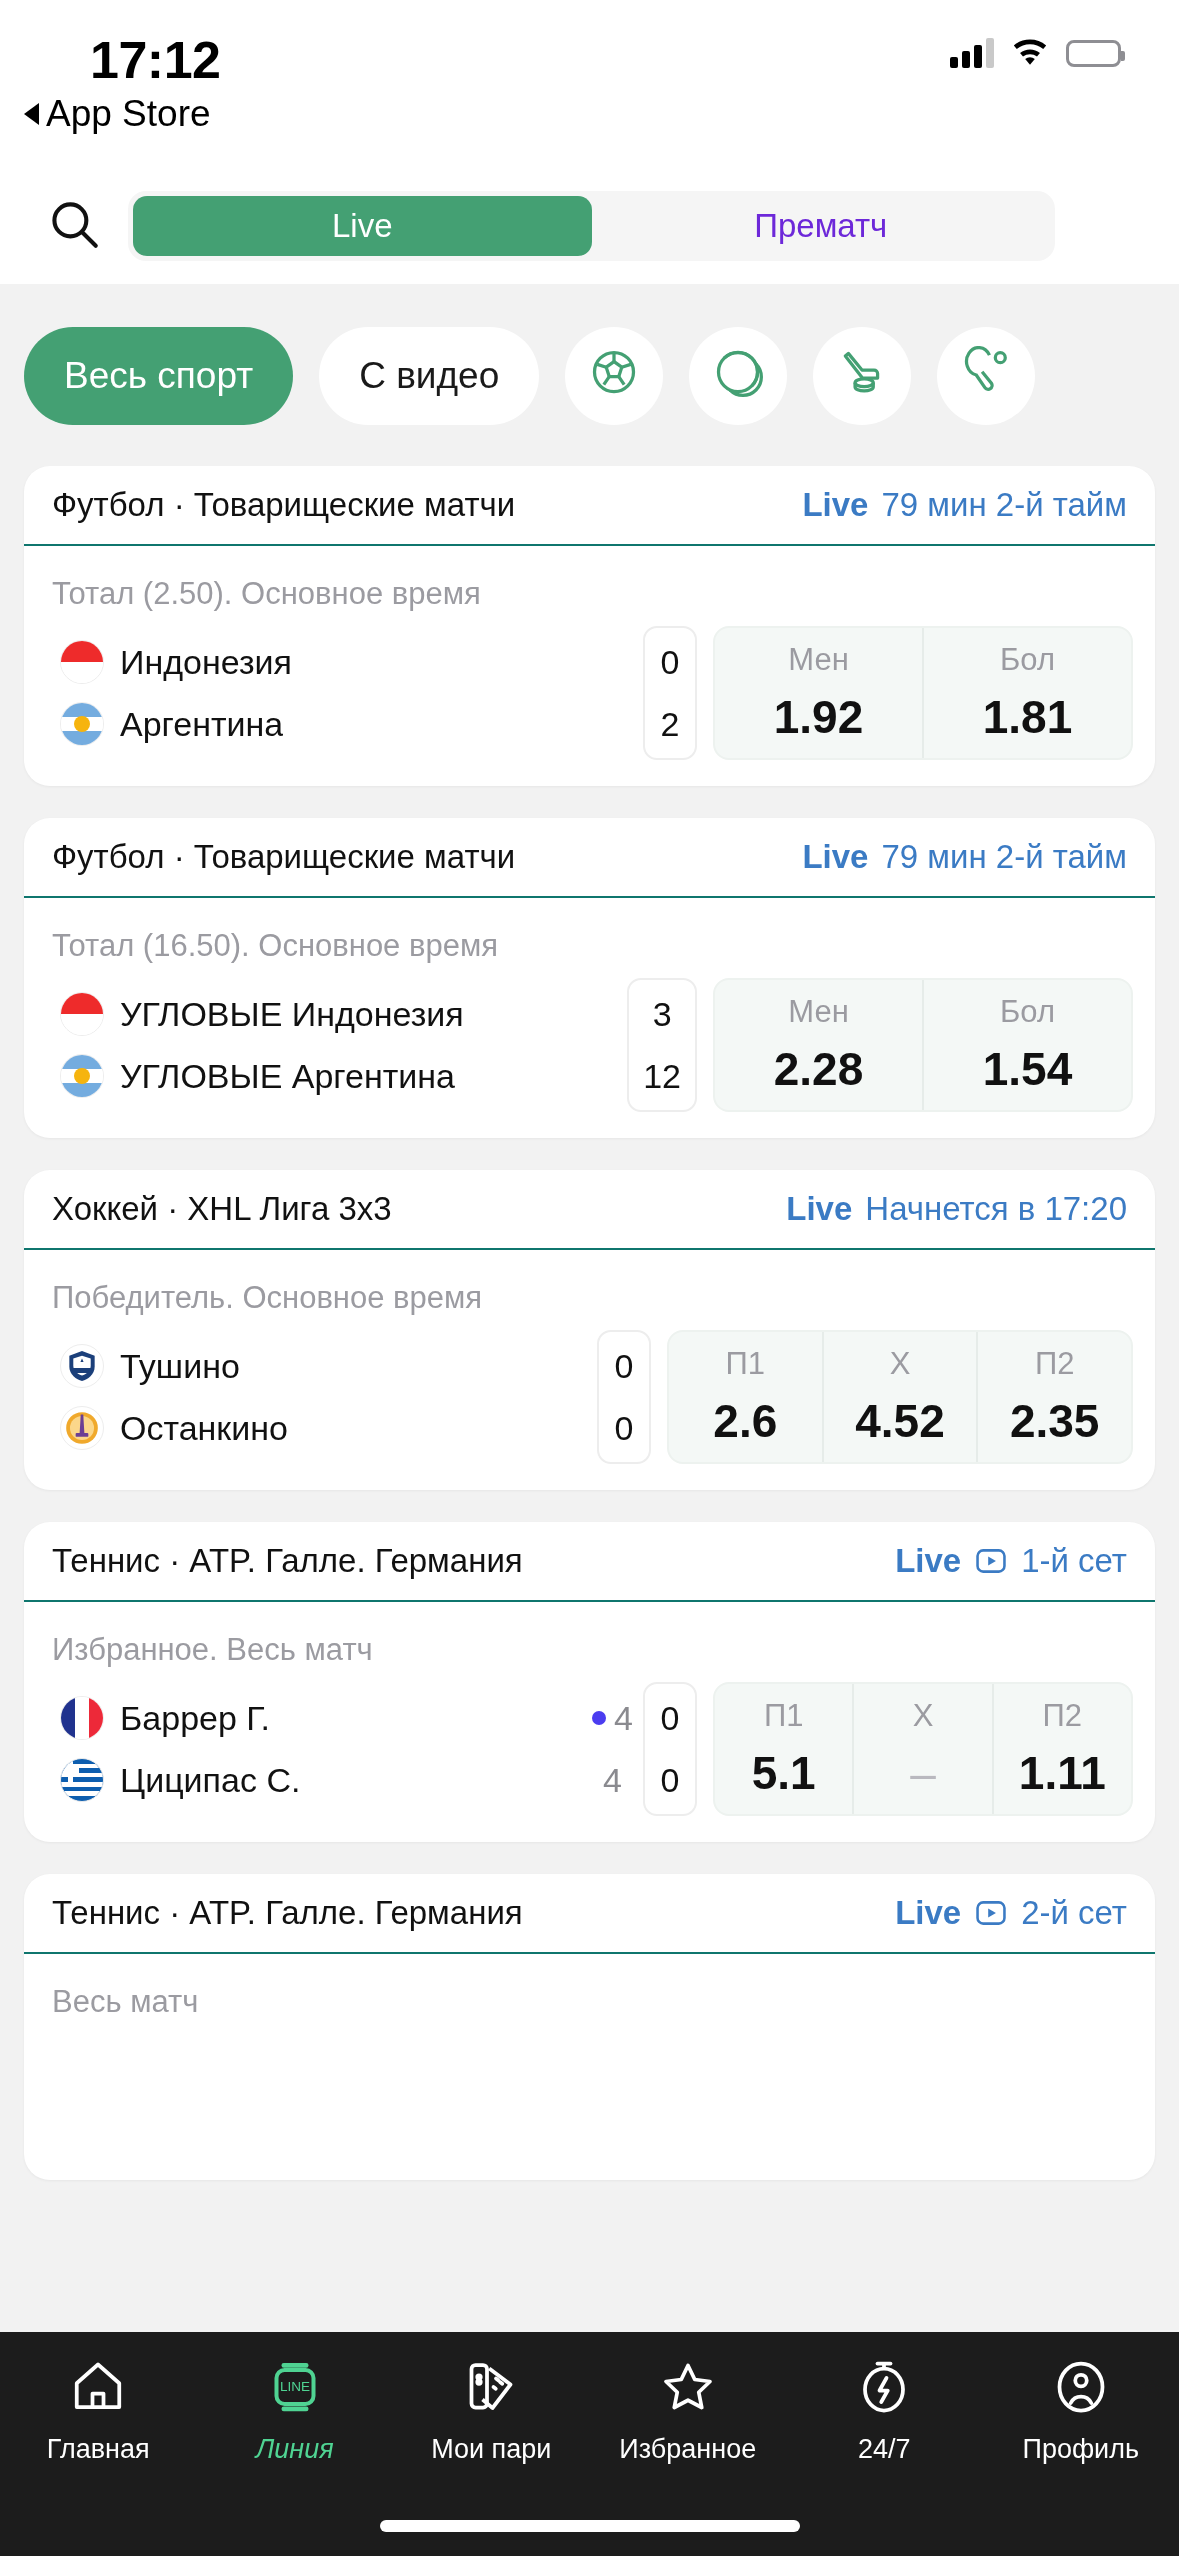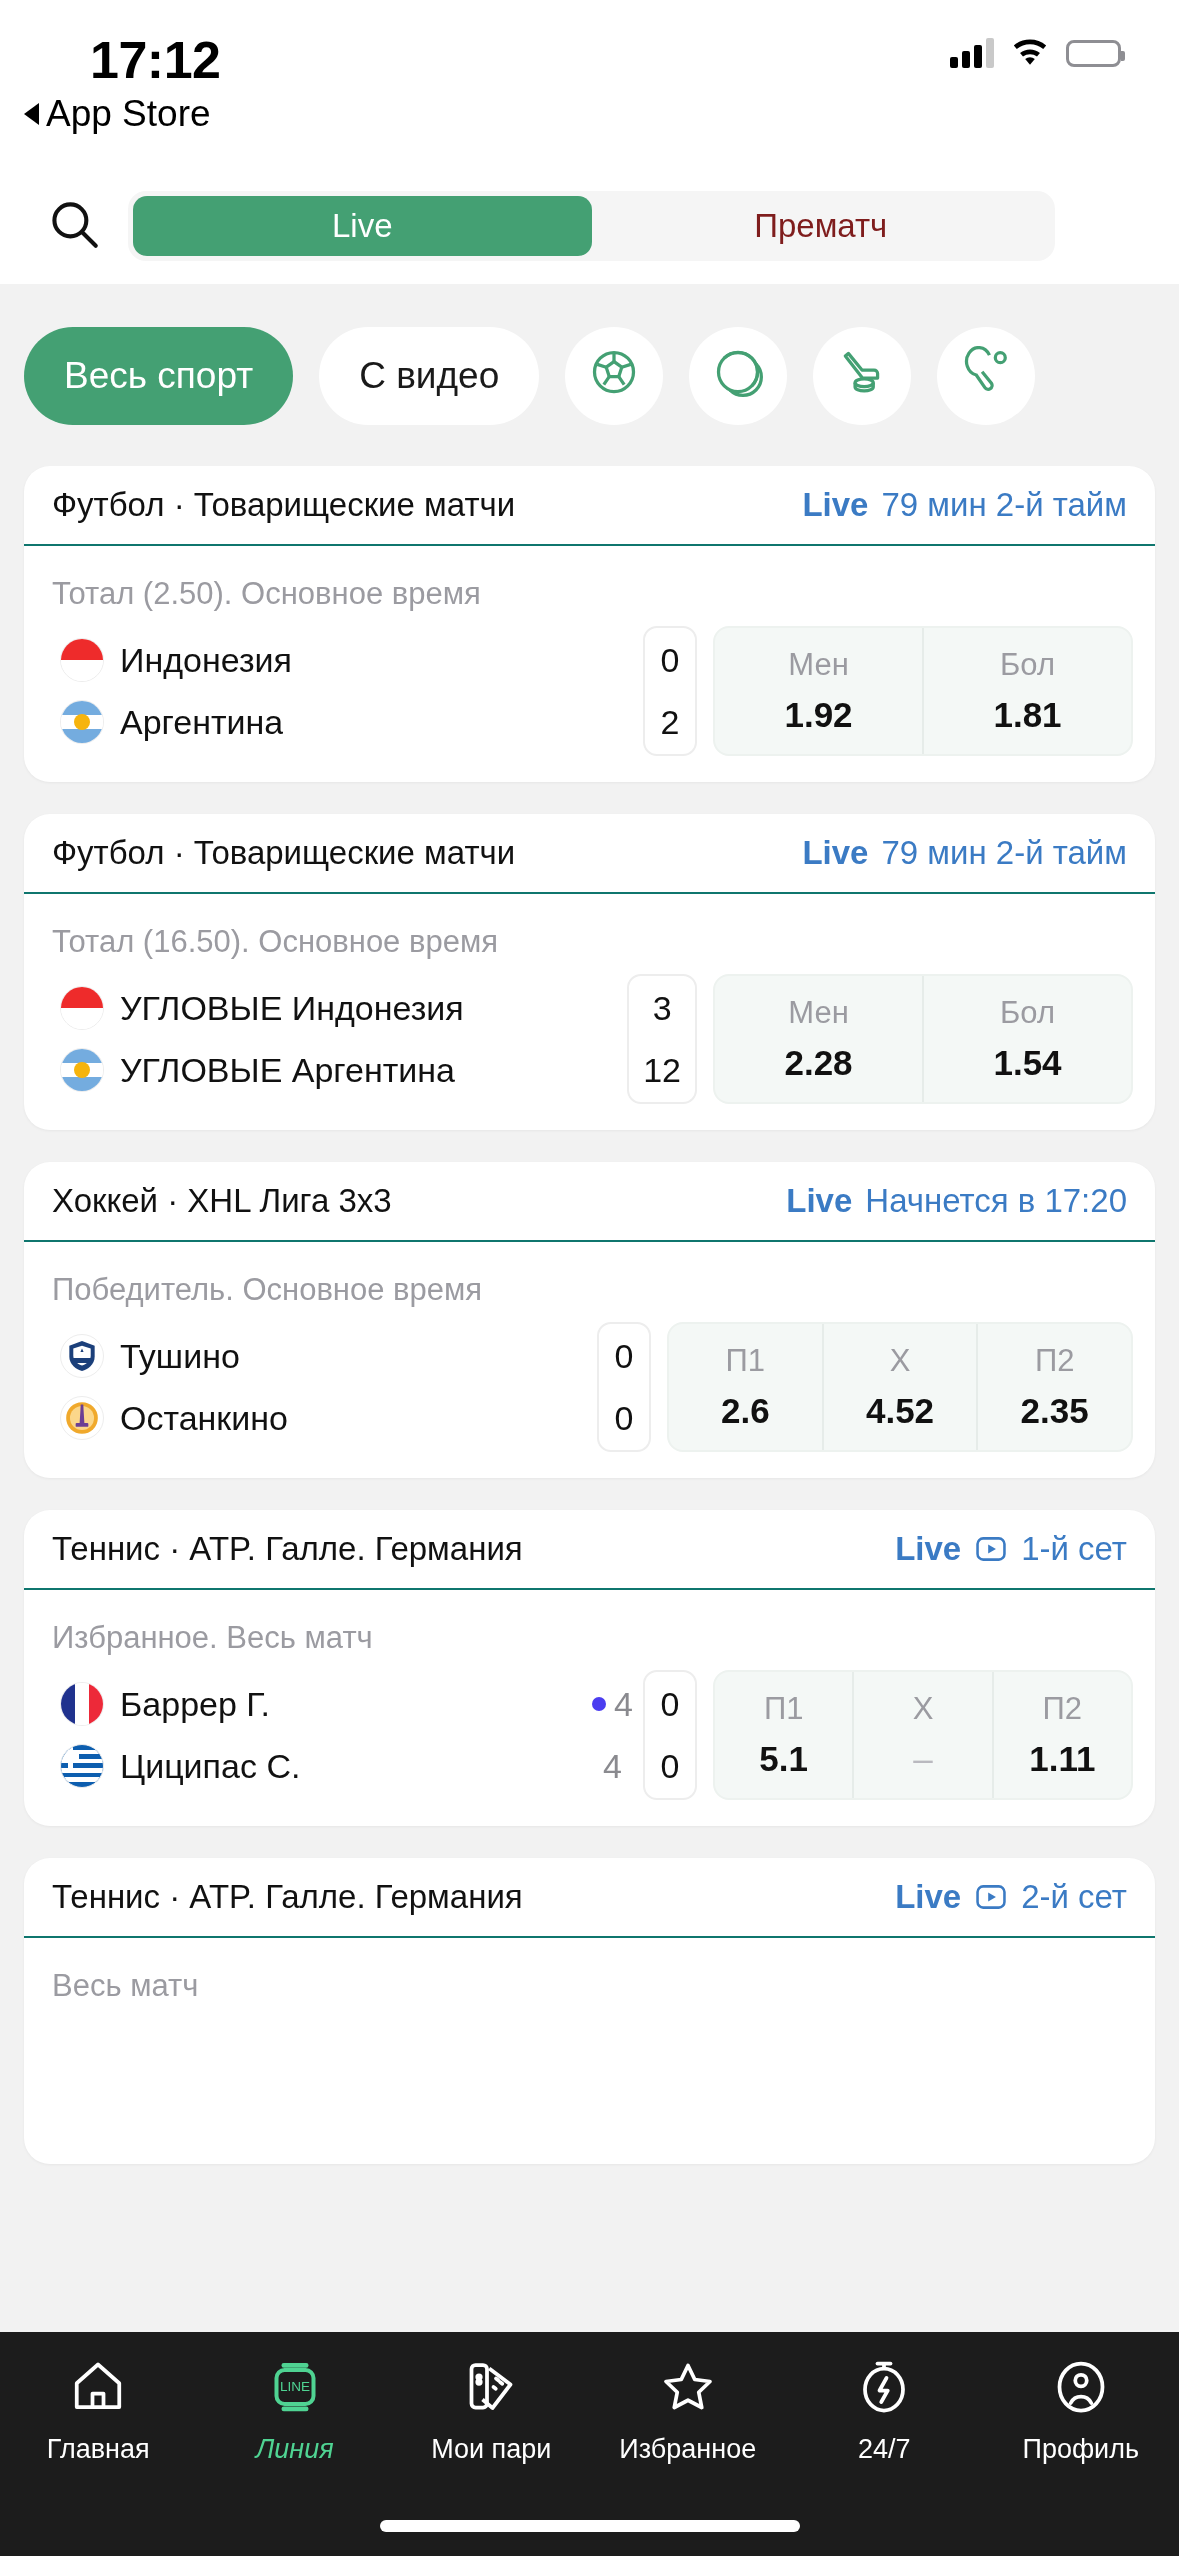--- a/index.html
+++ b/index.html
@@ -45,21 +45,21 @@
     position:relative; height:116px; background:#fff;
     display:flex; align-items:center; padding:0 26px;
   }
   .search-btn { width:96px;height:70px;display:flex;align-items:center;justify-content:center;flex:none; }
   .seg {
     flex:1; height:70px; background:#f5f5f5; border-radius:18px;
     display:flex; align-items:center; padding:5px; margin-left:6px; margin-right:98px;
   }
   .seg-item {
     flex:1; height:100%; display:flex;align-items:center;justify-content:center;
-    font-size:33px; border-radius:14px; color:#7f1d1d; font-weight:400;
+    font-size:33px; border-radius:14px; color:#6d28d9; font-weight:400;
   }
   .seg-item.active { background:#44a073; color:#fff; }
 
   
   .chips {
     display:flex; align-items:center; gap:26px;
     padding:42px 0 40px 24px; height:182px; overflow:hidden;
   }
   .chip {
     height:98px; border-radius:49px; background:#fff;
@@ -105,21 +105,21 @@
 
   .odds { display:flex; flex:none; border-radius:16px; overflow:hidden; margin-left:16px; background:#f4f8f6; border:2px solid #edf2ef;}
   .odds.w2 { width:420px; }
   .odds.w3 { width:466px; }
   .odd {
     flex:1; display:flex;flex-direction:column;align-items:center;justify-content:center; gap:12px;
     padding:14px 0; border-right:2px solid #e6ece9;
   }
   .odd:last-child{ border-right:none; }
   .odd .lbl { font-size:31px; color:#9b9ba1; }
-  .odd .val { font-size:35px; color:#111; font-weight:700; }
+  .odd .val { font-size:46px; color:#111; font-weight:700; }
   .odd .val.dash { color:#b9b9bf; font-weight:400; }
 
   
   .f-id .t{position:absolute;left:0;top:0;width:100%;height:50%;background:#ee2b2b;}
   .f-id .b{position:absolute;left:0;bottom:0;width:100%;height:50%;background:#fff;}
   .f-ar .t{position:absolute;left:0;top:0;width:100%;height:33.3%;background:#74acdf;}
   .f-ar .m{position:absolute;left:0;top:33.3%;width:100%;height:33.4%;background:#fff;}
   .f-ar .b{position:absolute;left:0;bottom:0;width:100%;height:33.3%;background:#74acdf;}
   .f-ar .sun{position:absolute;left:50%;top:50%;transform:translate(-50%,-50%);width:16px;height:16px;border-radius:50%;background:#f6b40e;}
   .f-fr .a{position:absolute;left:0;top:0;width:33.3%;height:100%;background:#20328e;}

